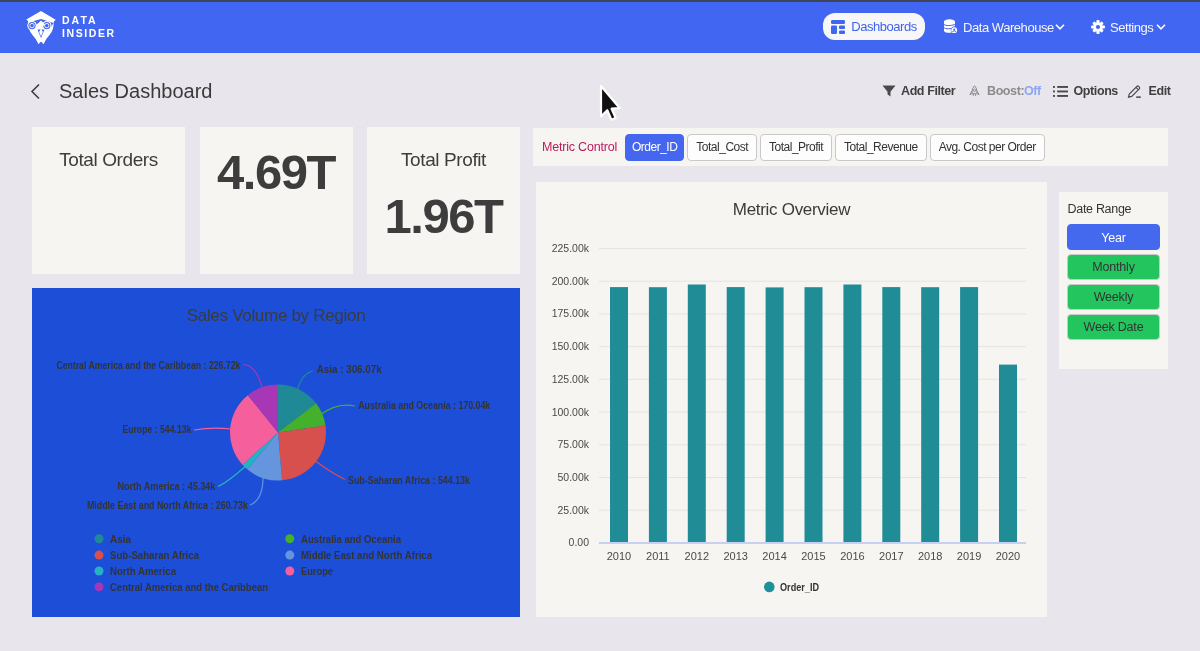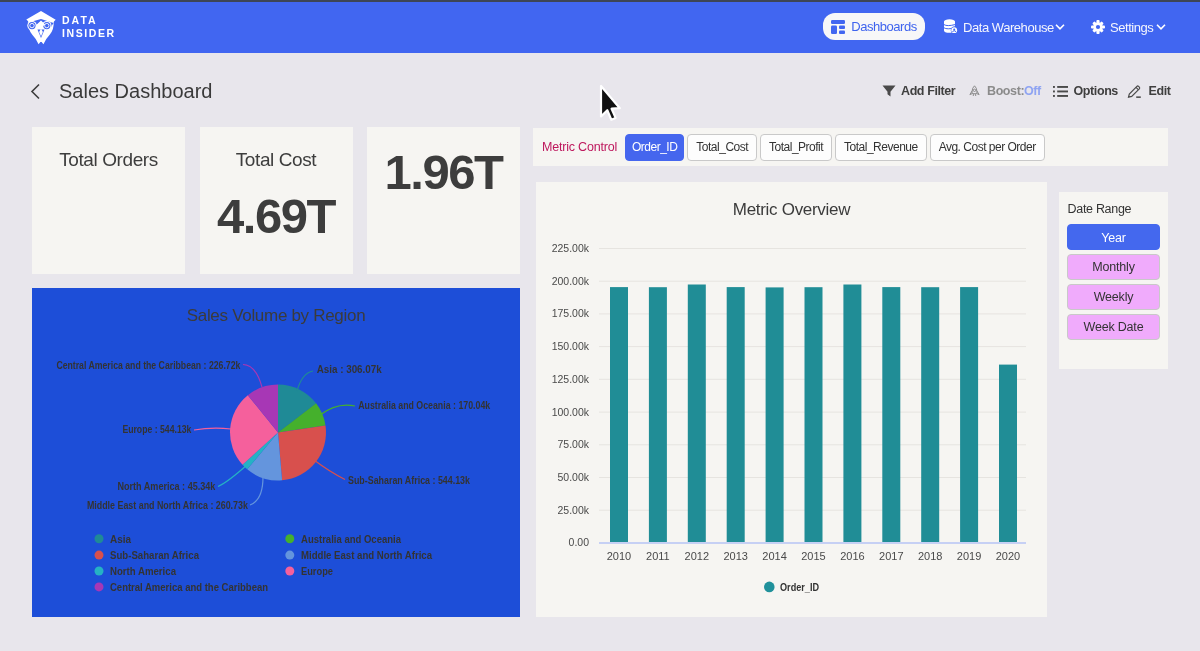--- a/index.html
+++ b/index.html
@@ -17,21 +17,21 @@
 .kpi .t { margin-top:22px; font-size:19px; letter-spacing:-0.4px; color:#3d3d3d; }
 .kpi .v { margin-top:17px; font-size:49px; font-weight:700; letter-spacing:-1.5px; color:#3d3d3d; }
 #piecard { left:32px; top:288px; width:488px; height:329px; background:#1d4ed8; }
 #metricbar { left:533px; top:128px; width:635px; height:38px; background:#f6f5f2; display:flex; align-items:center; }
 #metricbar .lbl { font-size:12.5px; letter-spacing:-0.2px; color:#be185d; margin-left:9px; }
 .mbtn { height:27px; border-radius:4px; border:1px solid #c9c9c9; background:#fdfdfd; color:#333; font-size:12px; letter-spacing:-0.5px; display:inline-flex; align-items:center; padding:0 8px; margin-left:3px; }
 .mbtn.sel { background:#4566ee; color:#fff; border-color:#4566ee; margin-left:8px; padding:0 6px; }
 #chartcard { left:536px; top:182px; width:511px; height:435px; background:#f6f5f2; }
 #datepanel { left:1059px; top:192px; width:109px; height:177px; background:#f6f5f2; }
 #datepanel .ttl { margin:10px 0 0 8.5px; font-size:12.5px; letter-spacing:-0.3px; color:#333; }
-.dbtn { display:block; width:93px; height:26px; margin:4px 0 0 8px; border-radius:4px; border:1px solid #c9c9c9; background:#f0abfc; color:#333; font-size:12.5px; letter-spacing:-0.2px; text-align:center; line-height:24px; }
+.dbtn { display:block; width:93px; height:26px; margin:4px 0 0 8px; border-radius:4px; border:1px solid #c9c9c9; background:#22c55e; color:#333; font-size:12.5px; letter-spacing:-0.2px; text-align:center; line-height:24px; }
 .dbtn.sel { background:#4468ee; color:#fff; border-color:#4468ee; line-height:26px; }
 .tool { position:absolute; top:84px; height:15px; line-height:15px; font-size:12.5px; font-weight:700; letter-spacing:-0.4px; color:#3f3f3f; white-space:nowrap; }
 </style>
 </head>
 <body>
 <div id="topline" class="abs"></div>
 <div id="header" class="abs"></div>
 
 <svg class="abs" style="left:26px; top:9px;" width="30" height="38" viewBox="0 0 30 38">
   <path d="M2.3,11.5 Q1.8,20.5 6.3,25.8 Q10.3,30 12.6,35.2 L14.4,33 L15.6,33 L17.4,35.2 Q19.7,30 23.7,25.8 Q28.2,20.5 27.7,11.5 L15,4 Z" fill="#fff"></path>
@@ -129,24 +129,24 @@
     <path d="M9,3.4 L11.3,5.7"></path>
   </g>
   <rect x="9.2" y="12.4" width="4.6" height="1.5" fill="#4a4a4a"></rect>
 </svg>
 <div class="tool" style="left:1148.5px;">Edit</div>
 
 <div id="card1" class="abs kpi">
     <div class="t">Total Orders</div>
   </div>
 <div id="card2" class="abs kpi">
-    <div class="t">Total Cost</div>
     <div class="v">4.69T</div>
   </div>
 <div id="card3" class="abs kpi">
+    <div class="t">Total Profit</div>
     <div class="v">1.96T</div>
   </div>
 
 <div id="piecard" class="abs">
 <svg width="488" height="329" viewBox="0 0 488 329">
   <text x="244" y="32.5" text-anchor="middle" font-size="17" letter-spacing="-0.3" fill="#3b3b3b">Sales Volume by Region</text>
 
   <path d="M246,144.5 L246,96.5 A48,48 0 0 1 284.1,115.31 Z" fill="#1f8a96"></path>
   <path d="M246,144.5 L284.1,115.31 A48,48 0 0 1 293.5,137.6 Z" fill="#45b02c"></path>
   <path d="M246,144.5 L293.5,137.6 A48,48 0 0 1 250.07,192.33 Z" fill="#d8504d"></path>

